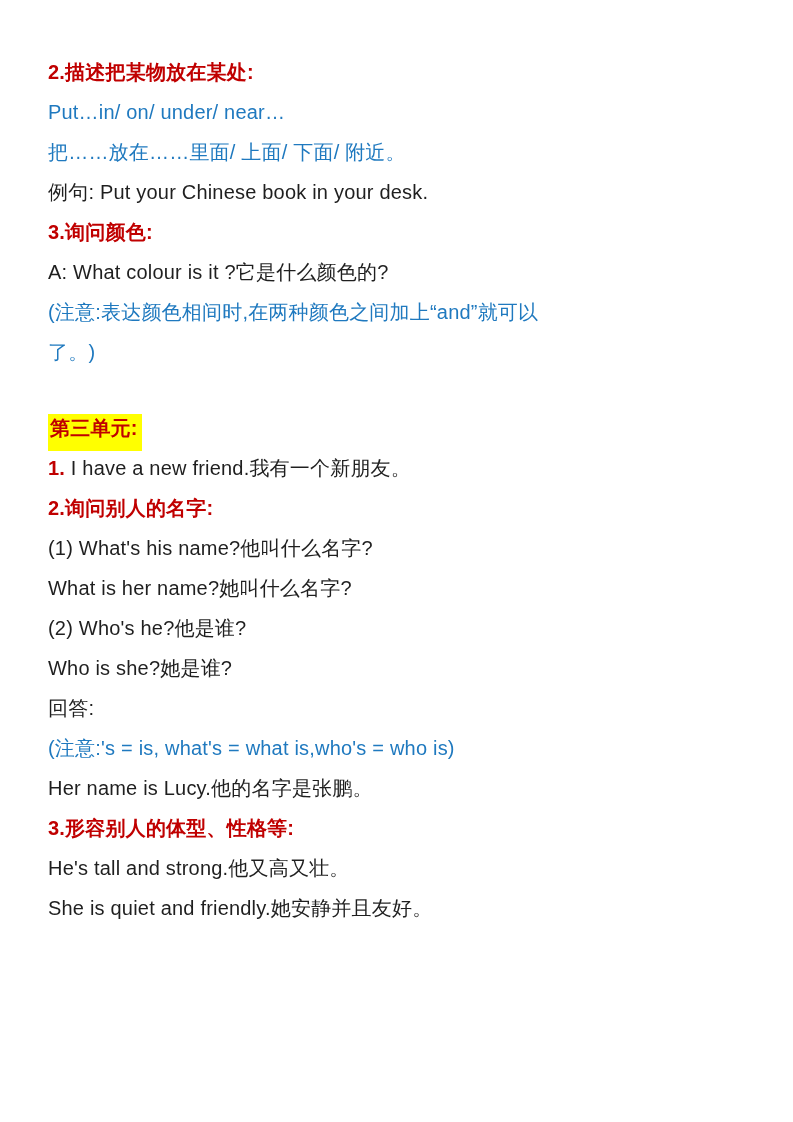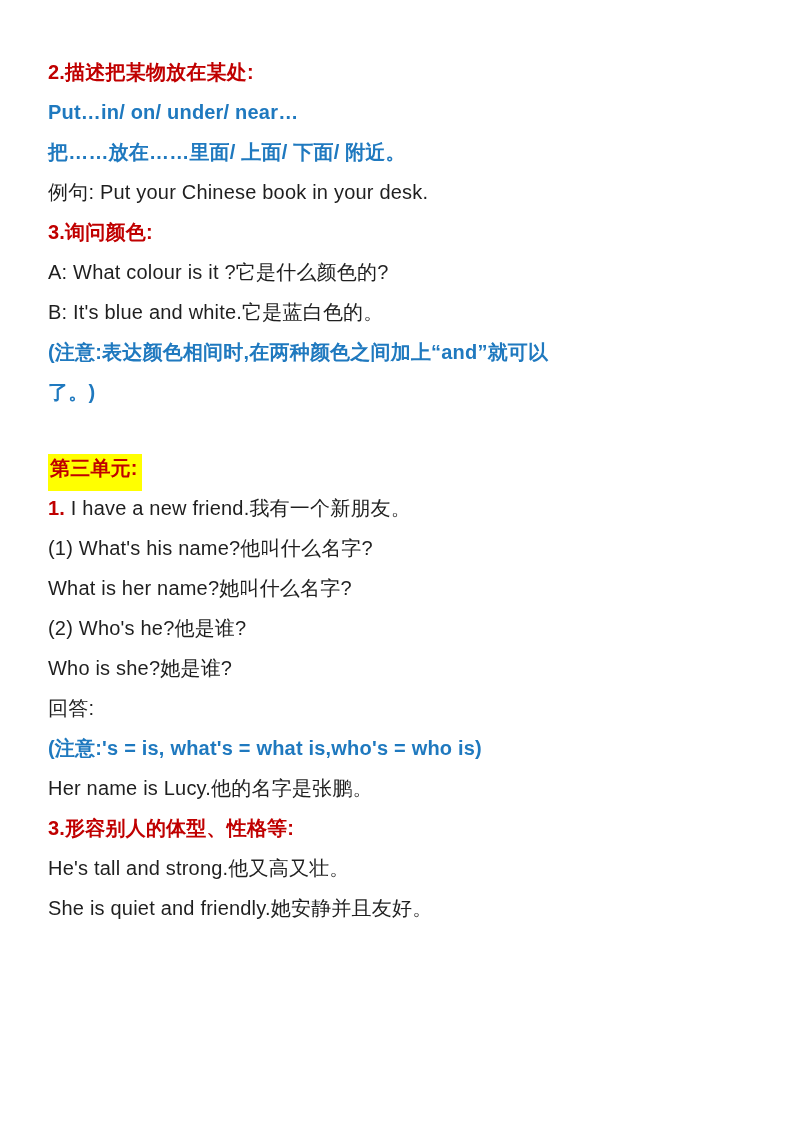--- a/index.html
+++ b/index.html
@@ -17,46 +17,46 @@
     font-family:"Liberation Sans","DejaVu Sans",sans-serif;
   }
   .line{
     margin:0;
     font-size:20px;
     line-height:40px;
     letter-spacing:0.2px;
   }
   .seg{white-space:pre-wrap;}
   .seg-red{color:var(--red);font-weight:700;}
-  .seg-blue{color:var(--blue);font-weight:700;}
+  .seg-blue{color:var(--blue);font-weight:400;}
   .seg-black{color:var(--black);font-weight:400;}
   .seg-highlight{
     color:var(--red);font-weight:700;
     background:var(--highlight);
     padding:3px 4px 12px 2px;
   }
   .spacer{height:36px;}
 </style>
 </head>
 <body>
 
 <div class="page">
   <div class="content" id="content">
       <p class="line"><span class="seg seg-red">2.描述把某物放在某处:</span></p>
       <p class="line"><span class="seg seg-blue">Put…in/ on/ under/ near…</span></p>
       <p class="line"><span class="seg seg-blue">把……放在……里面/ 上面/ 下面/ 附近。</span></p>
       <p class="line"><span class="seg seg-black">例句: Put your Chinese book in your desk.</span></p>
       <p class="line"><span class="seg seg-red">3.询问颜色:</span></p>
       <p class="line"><span class="seg seg-black">A: What colour is it ?它是什么颜色的?</span></p>
-      <p class="line"><span class="seg seg-black">B: It's blue and white.它是蓝白色的。</span></p>
       <p class="line"><span class="seg seg-blue">(注意:表达颜色相间时,在两种颜色之间加上“and”就可以</span></p>
       <p class="line"><span class="seg seg-blue">了。)</span></p>
       <div class="spacer"></div>
       <p class="line"><span class="seg seg-highlight">第三单元:</span></p>
       <p class="line"><span class="seg seg-red">1.</span><span class="seg seg-black"> I have a new friend.我有一个新朋友。</span></p>
+      <p class="line"><span class="seg seg-red">2.询问别人的名字:</span></p>
       <p class="line"><span class="seg seg-black">(1) What's his name?他叫什么名字?</span></p>
       <p class="line"><span class="seg seg-black">What is her name?她叫什么名字?</span></p>
       <p class="line"><span class="seg seg-black">(2) Who's he?他是谁?</span></p>
       <p class="line"><span class="seg seg-black">Who is she?她是谁?</span></p>
       <p class="line"><span class="seg seg-black">回答:</span></p>
       <p class="line"><span class="seg seg-blue">(注意:'s = is, what's = what is,who's = who is)</span></p>
       <p class="line"><span class="seg seg-black">Her name is Lucy.他的名字是张鹏。</span></p>
       <p class="line"><span class="seg seg-red">3.形容别人的体型、性格等:</span></p>
       <p class="line"><span class="seg seg-black">He's tall and strong.他又高又壮。</span></p>
       <p class="line"><span class="seg seg-black">She is quiet and friendly.她安静并且友好。</span></p>

